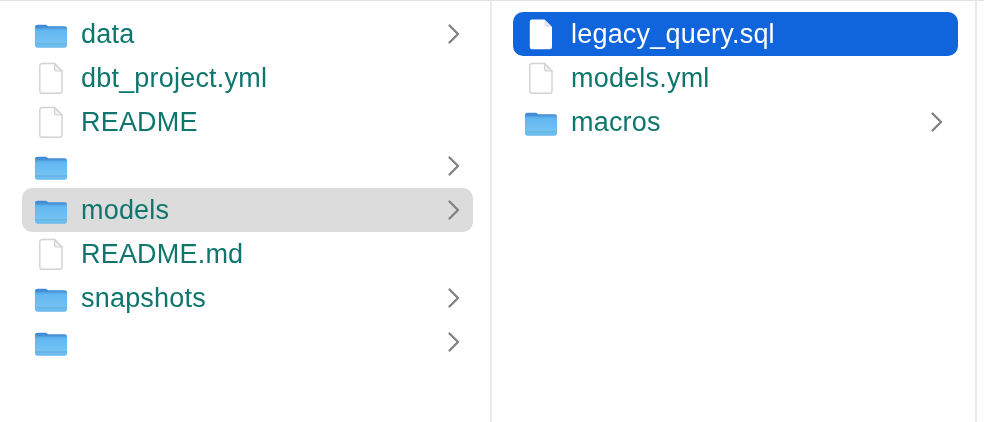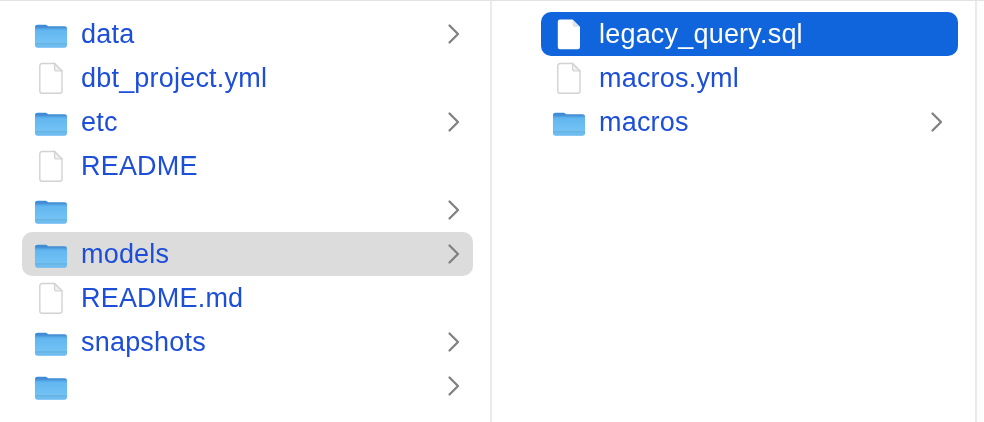--- a/index.html
+++ b/index.html
@@ -5,21 +5,21 @@
   * { margin: 0; padding: 0; box-sizing: border-box; }
   html, body { width: 984px; height: 422px; overflow: hidden; }
   body {
     background: #ffffff;
     border-top: 1px solid #e2e2e2;
     font-family: "Liberation Sans", "DejaVu Sans", sans-serif;
   }
   .browser { display: flex; height: 100%; }
   .col { padding-top: 11px; }
   .col-left  { width: 490px; }
-  .col-right { width: 483px; padding-left: 28px; }
+  .col-right { width: 483px; }
   .col-stub  { flex: 1; background: #fdfdfd; }
   .divider { width: 2px; background: #ebebeb; height: 100%; }
 
   .row {
     display: flex;
     align-items: center;
     height: 44px;
     border-radius: 10px;
   }
   .col-left  .row { margin: 0 17px 0 22px; padding: 0 12px 0 11px; }
@@ -30,21 +30,21 @@
 
   .icon-wrap {
     width: 36px; height: 32px;
     display: flex; align-items: center; justify-content: center;
     flex: 0 0 auto;
   }
   .label {
     margin-left: 12px;
     font-size: 27px;
     letter-spacing: 0.2px;
-    color: #1d4ed8;
+    color: #0f766e;
     white-space: nowrap;
   }
   .sel-blue .label { color: #ffffff; }
 
   .chevron { margin-left: auto; display: flex; align-items: center; }
 </style>
 </head>
 <body>
 
 <svg width="0" height="0" style="position:absolute" aria-hidden="true">
@@ -95,33 +95,20 @@
 
     <div class="row">
       <span class="icon-wrap">
           <svg width="26" height="33" viewBox="0 0 26 33">
             <use href="#fileIcon"></use>
           </svg>
         </span>
       <span class="label">dbt_project.yml</span>
     </div>
 
-    <div class="row">
-      <span class="icon-wrap">
-          <svg width="37" height="31" viewBox="0 0 37 31">
-            <use href="#folderIcon"></use>
-          </svg>
-        </span>
-      <span class="label">etc</span>
-      <span class="chevron">
-          <svg width="14" height="22" viewBox="0 0 14 22">
-            <use href="#chevronIcon"></use>
-          </svg>
-        </span>
-    </div>
 
     <div class="row">
       <span class="icon-wrap">
           <svg width="26" height="33" viewBox="0 0 26 33">
             <use href="#fileIcon"></use>
           </svg>
         </span>
       <span class="label">README</span>
     </div>
 
@@ -202,21 +189,21 @@
         </span>
       <span class="label">legacy_query.sql</span>
     </div>
 
     <div class="row">
       <span class="icon-wrap">
           <svg width="26" height="33" viewBox="0 0 26 33">
             <use href="#fileIcon"></use>
           </svg>
         </span>
-      <span class="label">macros.yml</span>
+      <span class="label">models.yml</span>
     </div>
 
     <div class="row">
       <span class="icon-wrap">
           <svg width="37" height="31" viewBox="0 0 37 31">
             <use href="#folderIcon"></use>
           </svg>
         </span>
       <span class="label">macros</span>
       <span class="chevron">

